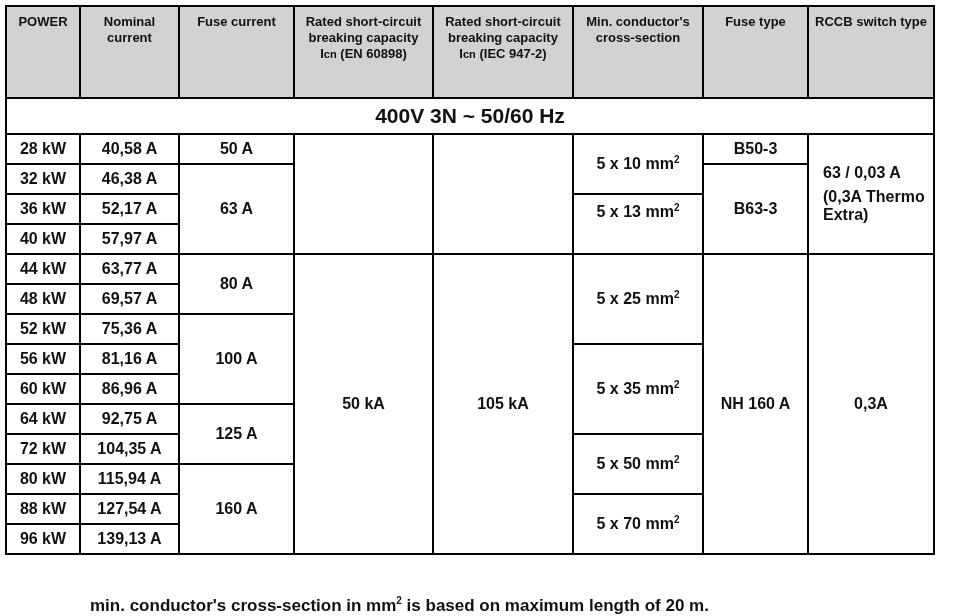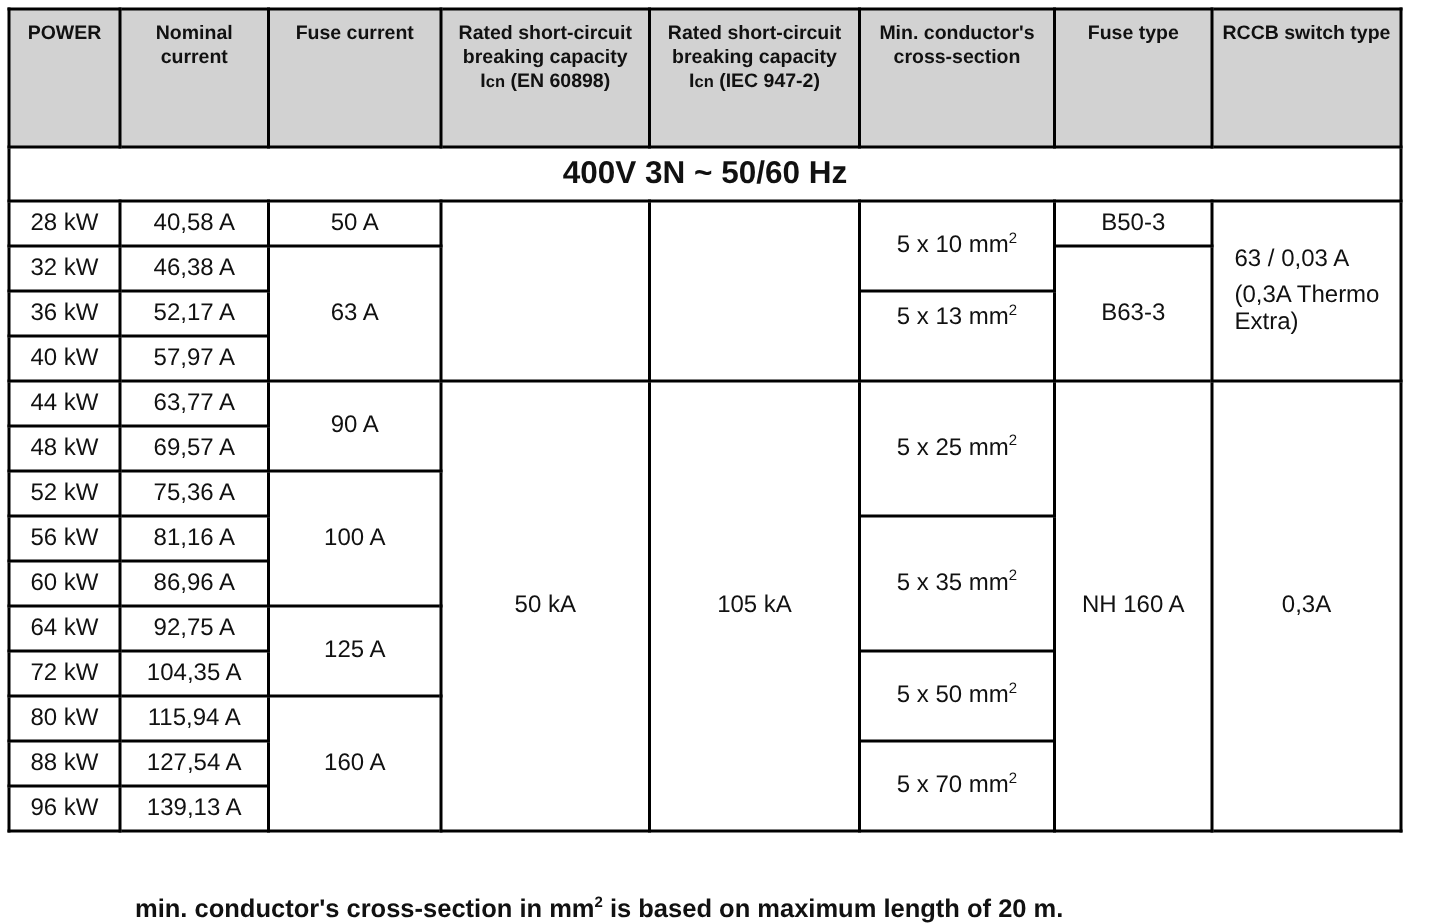--- a/index.html
+++ b/index.html
@@ -5,21 +5,21 @@
   html, body { margin:0; padding:0; background:#ffffff; }
   body { width:954px; height:616px; position:relative; overflow:hidden;
          font-family:"Liberation Sans", sans-serif; color:#111; }
   #spec-table {
     position:absolute; left:5px; top:5px;
     border-collapse:collapse; table-layout:fixed;
     width:930px;
   }
   #spec-table td, #spec-table th {
     border:2px solid #000; padding:0; text-align:center; vertical-align:middle;
-    font-size:16px; font-weight:normal; line-height:18px;
+    font-size:16px; font-weight:bold; line-height:18px;
   }
   #spec-table th {
     background:#d2d2d2; font-weight:bold; font-size:13px; line-height:16px;
     vertical-align:top; padding-top:7px; height:83px;
   }
   .sub { font-size:11px; }
   .banner td { height:34px; font-weight:bold !important; font-size:21px !important; background:#fff;margin-top:24px; }
   .data td { height:28px; }
   .rccb-top { text-align:left !important; padding-left:14px !important; }
   .rccb-top span { display:block; }
@@ -94,21 +94,21 @@
     </tr>
 
     <tr class="data">
       <td>40 kW</td>
       <td>57,97 A</td>
     </tr>
 
     <tr class="data">
       <td>44 kW</td>
       <td>63,77 A</td>
-      <td rowspan="2">90 A</td>
+      <td rowspan="2">80 A</td>
       <td rowspan="10">50 kA</td>
       <td rowspan="10">105 kA</td>
       <td rowspan="3"><span>5 x 25 mm</span><sup>2</sup></td>
       <td rowspan="10">NH 160 A</td>
       <td rowspan="10">0,3A</td>
     </tr>
 
     <tr class="data">
       <td>48 kW</td>
       <td>69,57 A</td>

